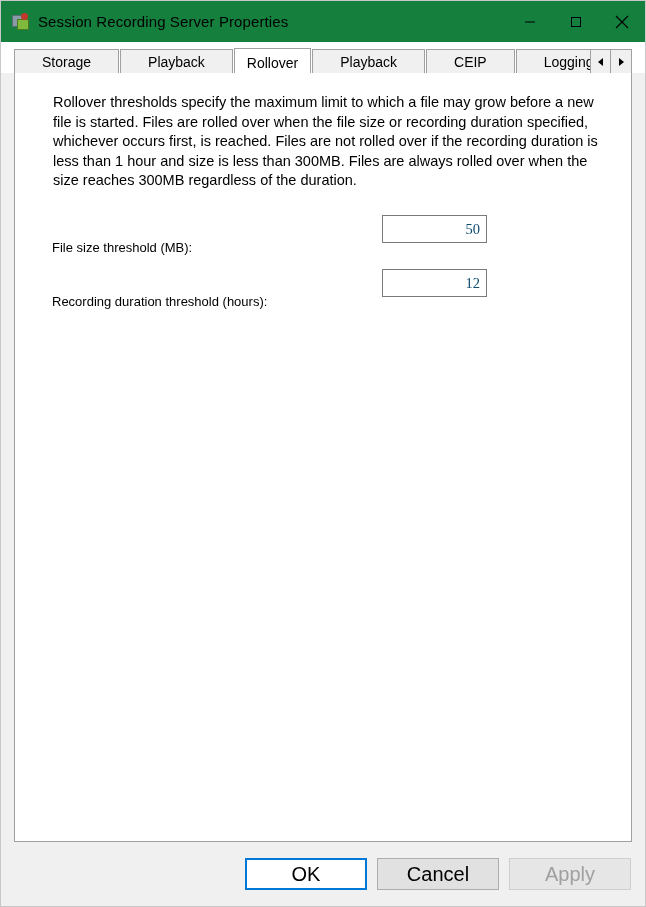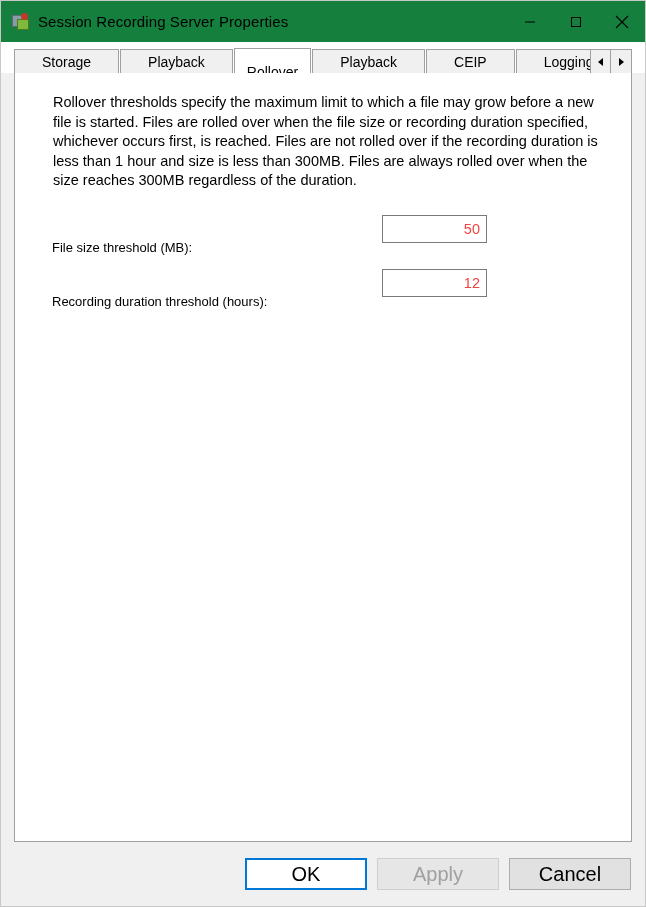--- a/index.html
+++ b/index.html
@@ -124,21 +124,21 @@
     position: relative;
     top: 1px;
   }
   .tab.selected {
     height: 30px;
     line-height: 28px;
     background: #ffffff;
     border-color: #a0a0a0;
     z-index: 3;
     top: 5px;
-    padding: 9px 12px;
+    padding: 0 12px;
   }
   .tab.clipped {
     overflow: hidden;
     max-width: 34px;
     padding-right: 0;
   }
   .tab-scroller {
     display: flex;
     align-items: flex-end;
     height: 31px;
@@ -203,25 +203,25 @@
     margin-top: 36px;
   }
   .field-input {
     position: absolute;
     left: 330px;
     width: 105px;
     height: 28px;
     border: 1px solid #7a7a7a;
     background: #ffffff;
     box-sizing: border-box;
-    font-family: Liberation Sans, sans-serif;
+    font-family: Liberation Serif, serif;
     font-size: 14.5px;
     text-align: right;
     padding: 0 6px;
-    color: #ef4444;
+    color: #0c4a6e;
   }
 
   
   .footer {
     flex: none;
     height: 64px;
     display: flex;
     align-items: center;
     justify-content: flex-end;
     padding-right: 14px;
@@ -309,17 +309,17 @@
     </div>
 
     <div class="field-row r2">
       <span class="field-label">Recording duration threshold (hours):</span>
       <input class="field-input" type="text" value="12" style="">
     </div>
   </div>
 
   <div class="footer">
     <button class="btn default">OK</button>
+    <button class="btn">Cancel</button>
     <button class="btn disabled">Apply</button>
-    <button class="btn">Cancel</button>
   </div>
 
 </div>
 
 </body></html>

